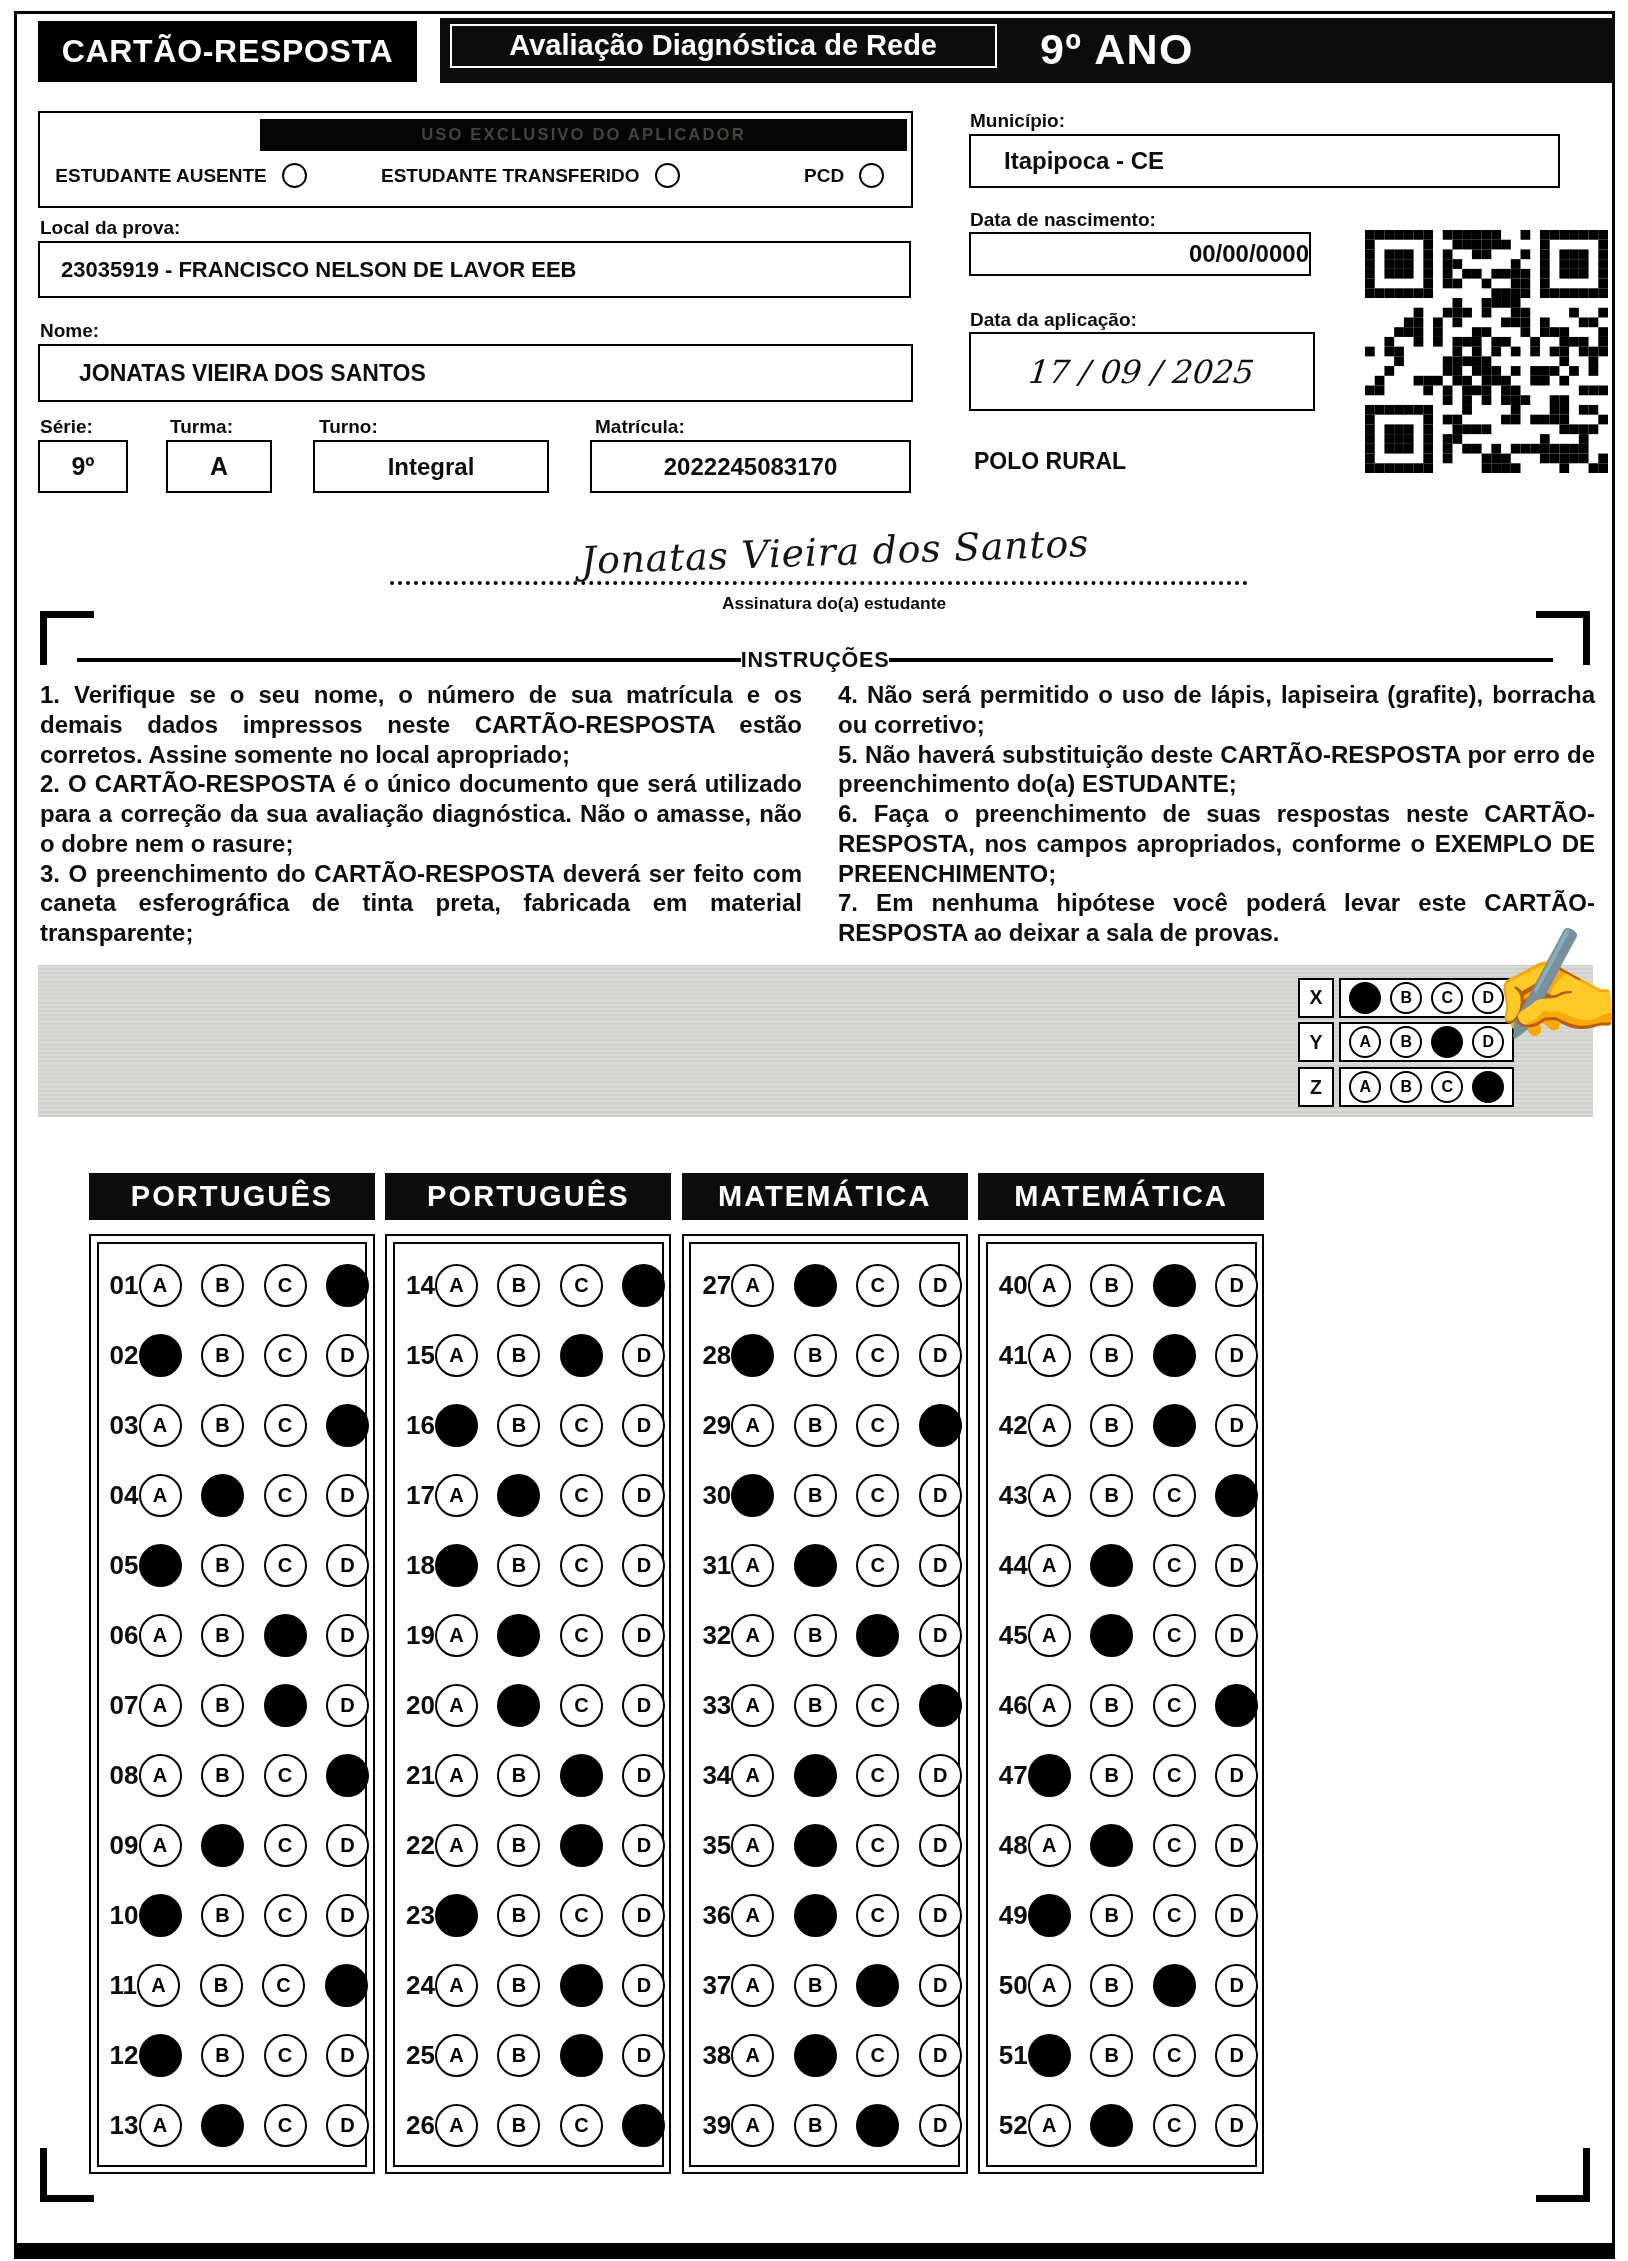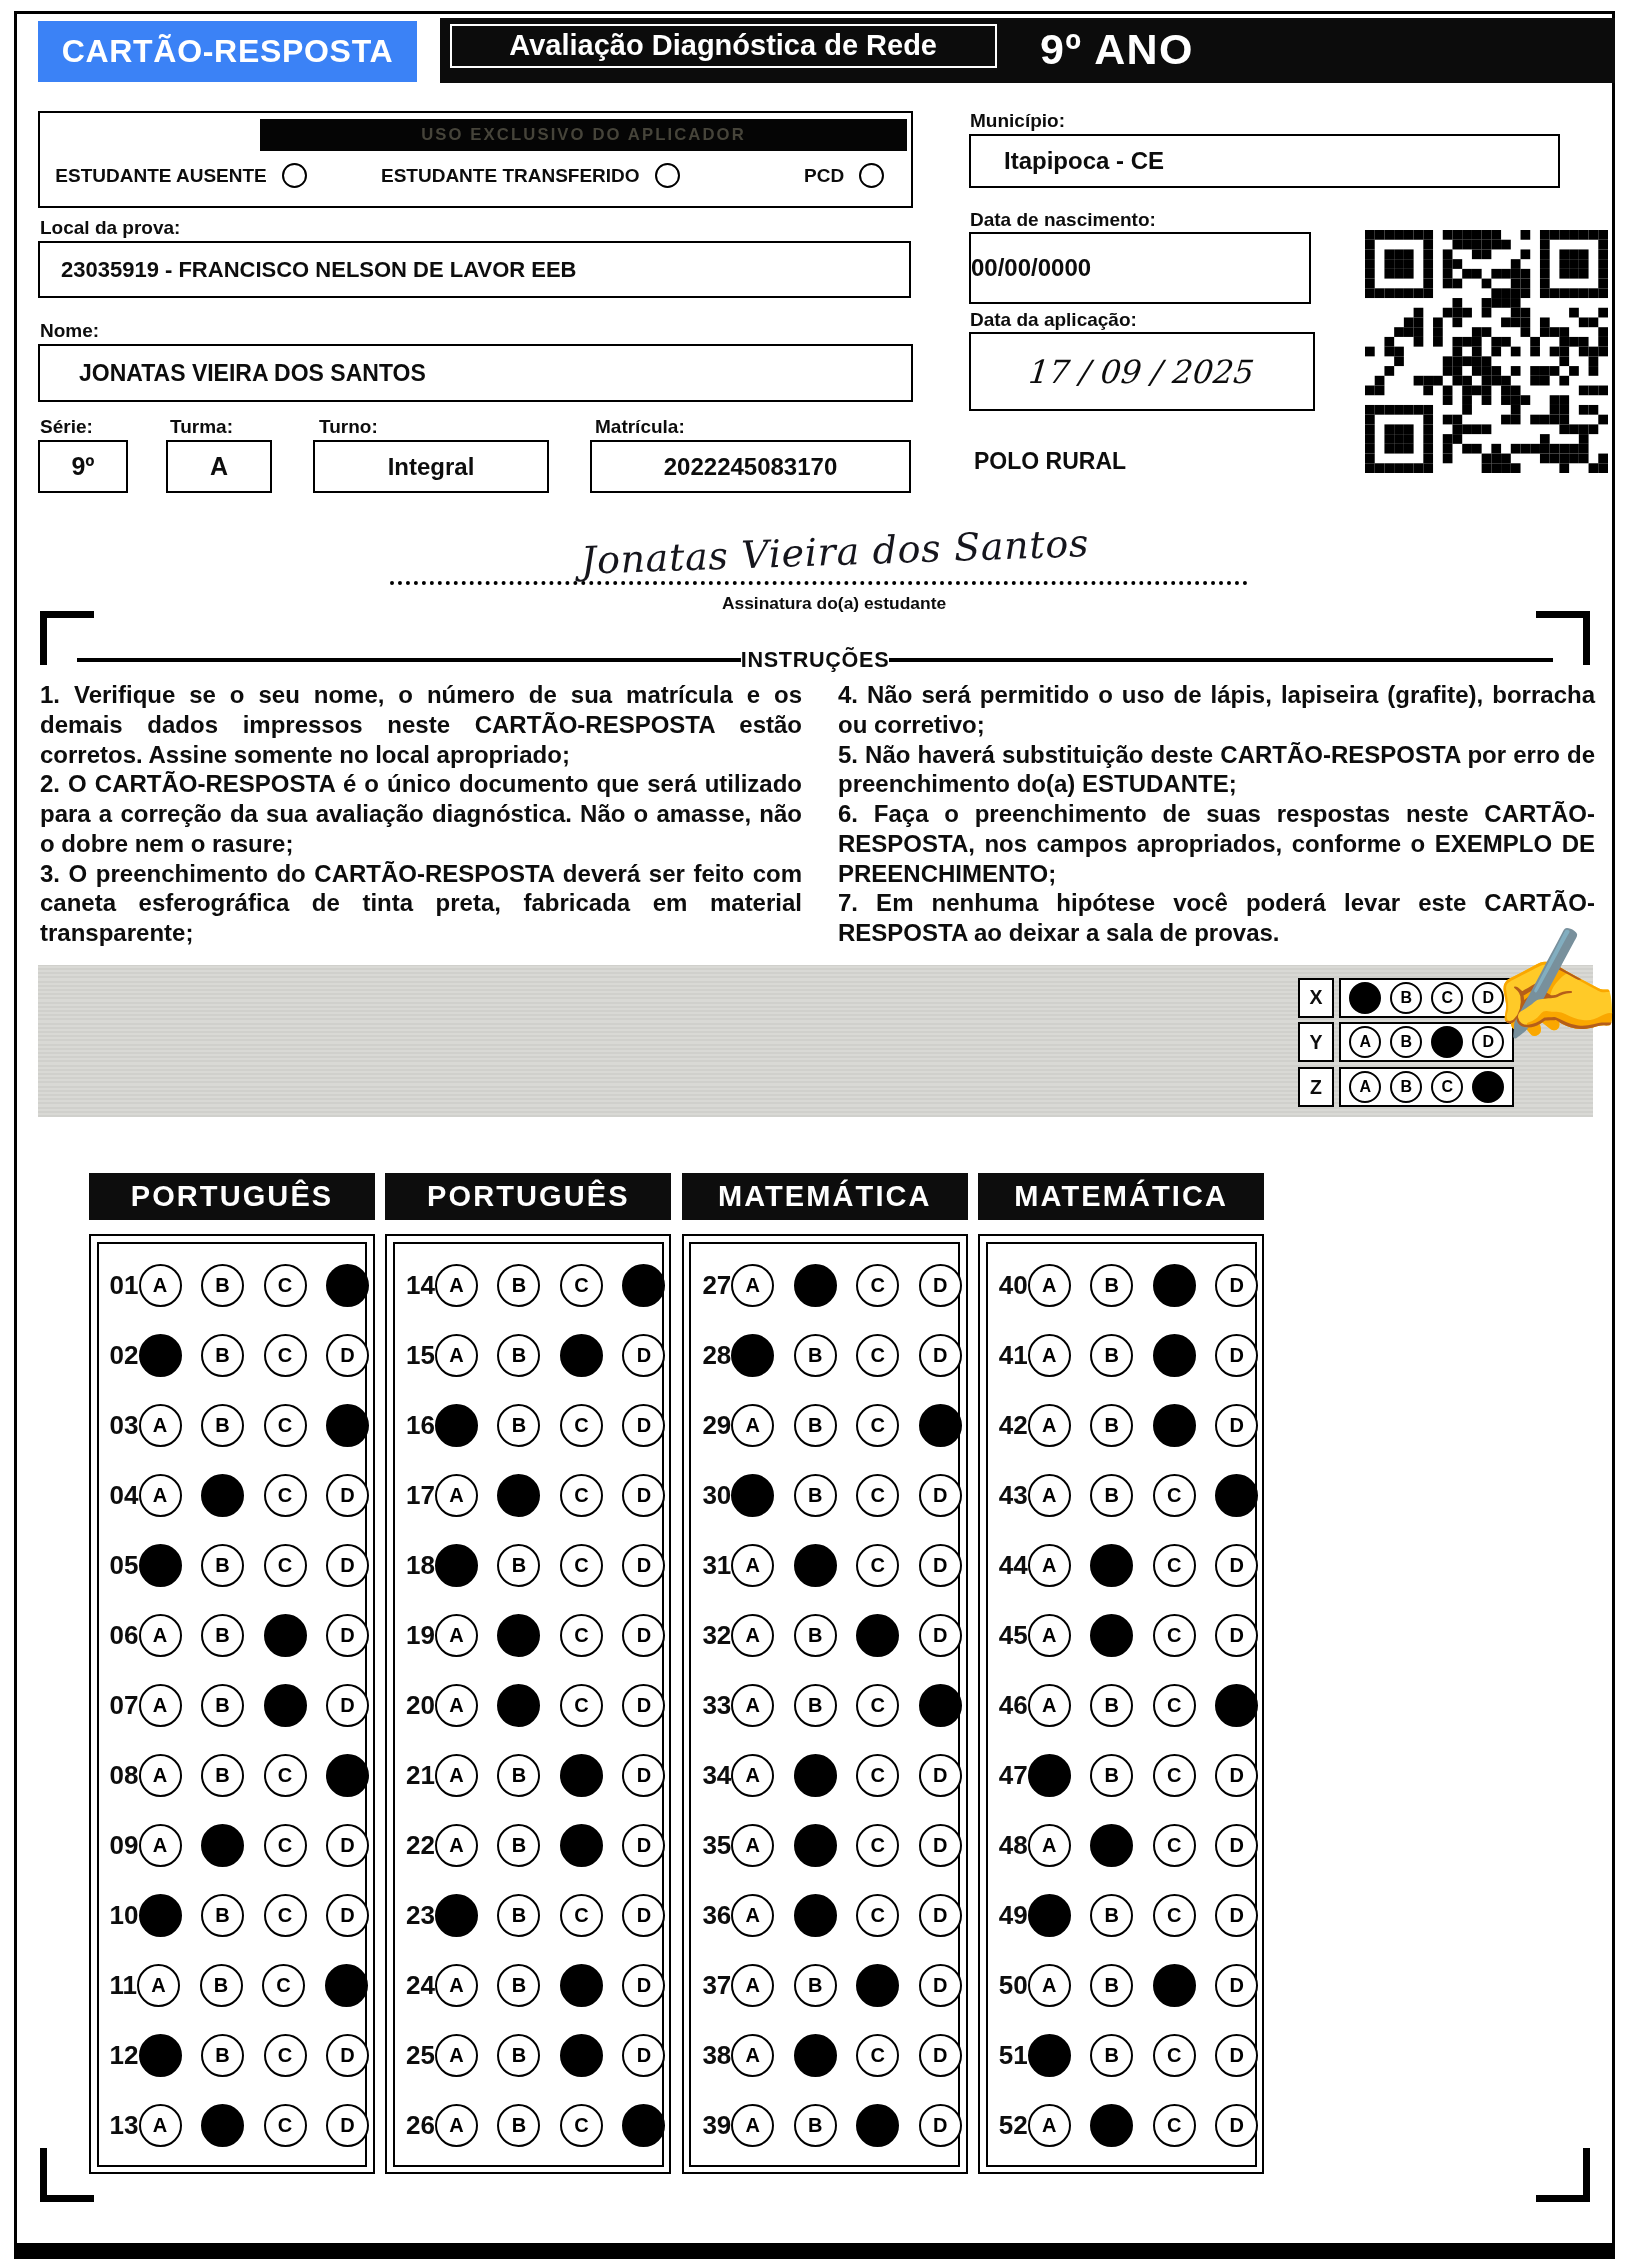--- a/index.html
+++ b/index.html
@@ -8,21 +8,21 @@
     width:1629px; height:2261px; position:relative; overflow:hidden;
     font-family:"Liberation Sans", sans-serif; color:#0d0d0d;
   }
   .abs { position:absolute; }
 
   
   .frame { position:absolute; left:14px; top:11px; width:1601px; height:2248px;
            border:3.5px solid #000; border-bottom:16.7px solid #000; pointer-events:none; }
 
   
-  .hdr-card { left:38px; top:21px; width:379px; height:61px; background:#3b82f6; color:#fff;
+  .hdr-card { left:38px; top:21px; width:379px; height:61px; background:#000000; color:#fff;
               display:flex; align-items:center; justify-content:center;
               font-size:32px; font-weight:bold; letter-spacing:0.7px; }
   .hdr-band { left:440px; top:18px; width:1175px; height:65px; background:#0c0c0c; }
   .hdr-assess { position:absolute; left:9.7px; top:5.6px; width:547px; height:44px; border:2.8px solid #fff;
                 color:#fff; display:flex; align-items:center; justify-content:center;
                 font-size:29px; font-weight:bold; }
   .hdr-grade { position:absolute; left:600px; top:7px; color:#fff; font-size:43px; font-weight:bold; letter-spacing:1.4px; }
 
   
   .label { font-size:19px; font-weight:bold; }
@@ -149,21 +149,21 @@
 <div class="value-box" style="left:590px; top:440px; width:321px; height:53px; justify-content:center;">
   <span class="value-text" style="font-size:24px;">2022245083170</span>
 </div>
 
 <div class="abs label" style="left:970px; top:110px;">Município:</div>
 <div class="value-box" style="left:969px; top:134px; width:591px; height:54px; padding-left:33px;">
   <span class="value-text" style="font-size:24px;">Itapipoca - CE</span>
 </div>
 
 <div class="abs label" style="left:970px; top:209px;">Data de nascimento:</div>
-<div class="value-box" style="left:969px; top:232px; width:342px; height:72px; justify-content:flex-start;">
+<div class="value-box" style="left:969px; top:232px; width:342px; height:44px; justify-content:flex-end;">
   <span class="value-text" style="font-size:24px;">00/00/0000</span>
 </div>
 
 <div class="abs label" style="left:970px; top:309px;">Data da aplicação:</div>
 <div class="value-box" style="left:969px; top:332px; width:346px; height:79px; justify-content:center;">
   <span class="handwrite" style="font-size:32px; transform:skewX(-6deg);">17 / 09 / 2025</span>
 </div>
 
 <div class="abs polo">POLO RURAL</div>
 

